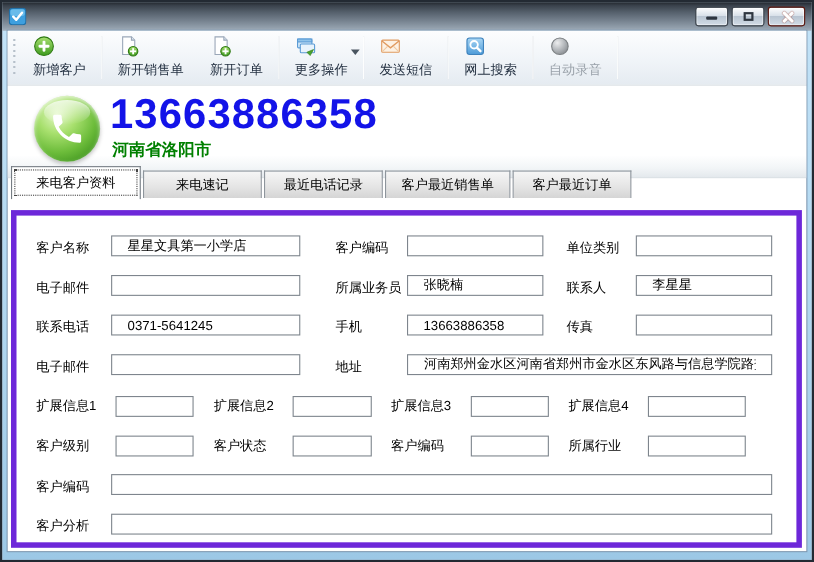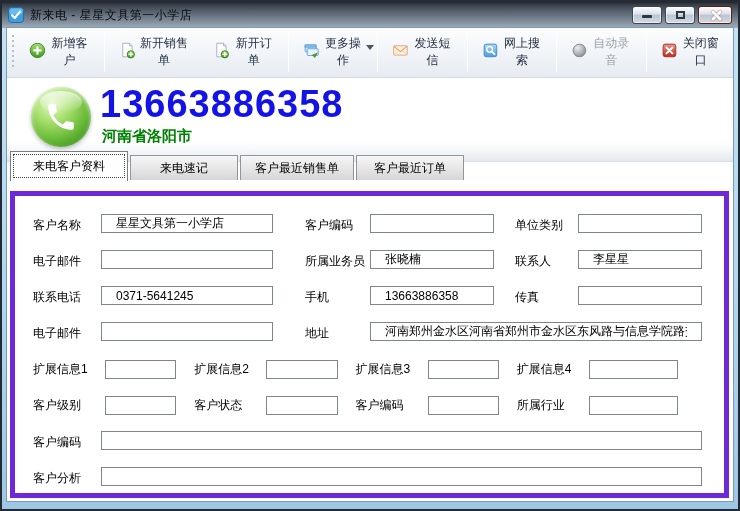--- a/index.html
+++ b/index.html
@@ -34,21 +34,21 @@
     box-shadow:0 0 0 1px #7E99B2;}
 
   
   .toolbar{height:50px;display:flex;align-items:stretch;
     background:linear-gradient(180deg,#FCFDFE 0%,#F0F4F8 55%,#E5EBF1 100%);
     border-bottom:1px solid #D6DCE2;}
   .grip{width:4px;margin:7px 3px 7px 4px;
     background-image:repeating-linear-gradient(180deg,#B6C0CA 0 2px,transparent 2px 5px);
     background-size:2px 100%;background-repeat:no-repeat;background-position:center;cursor:grab;}
   .tsep{width:1px;background:#D2D8DE;margin:5px 2px;border-right:1px solid #FDFEFE;}
-  .tbtn{position:relative;display:flex;flex-direction:row;align-items:center;justify-content:center;
+  .tbtn{position:relative;display:flex;flex-direction:column;align-items:flex-start;justify-content:center;
     gap:3px;padding:2px 12px 3px;border:none;background:transparent;cursor:pointer;
     font-family:inherit;font-size:12px;color:#1F2C3D;}
   .tbtn.disabled{color:#9AA2AA;cursor:default;}
   .tbtn .ticon{width:20px;height:20px;display:block;}
   .caret{position:absolute;right:1px;top:17px;width:0;height:0;
     border-left:4px solid transparent;border-right:4px solid transparent;border-top:5px solid #4A5560;}
 
   
   .callheader{position:relative;height:84px;
     background:linear-gradient(180deg,#FFF 0%,#FFF 76%,#F2F5F7 90%,#E4E9ED 100%);
@@ -98,21 +98,20 @@
 <div class="window">
 
   <div class="titlebar">
     <span class="app-icon">
       <svg viewBox="0 0 16 16" width="16" height="16">
         <rect x="0.5" y="0.5" width="15" height="15" rx="3" fill="#3E9FDE" stroke="#1E6FA8"></rect>
         <rect x="1.5" y="1.5" width="13" height="6" rx="2.5" fill="#7CC8EF" opacity="0.7"></rect>
         <path d="M4 8.2 L6.8 11 L12 4.6" stroke="#FFF" stroke-width="2.2" fill="none" stroke-linecap="round" stroke-linejoin="round"></path>
       </svg>
     </span>
-    <span class="title-text">新来电 - 星星文具第一小学店</span>
     <div class="win-controls">
       <div class="wbtn">
           <span class="glyph-min"></span>
         </div>
       <div class="wbtn">
           <span class="glyph-max"></span>
         </div>
       <div class="wbtn close">
           <span class="glyph-close-a"></span>
         </div>
@@ -229,50 +228,36 @@
                 </radialGradient>
               </defs>
             <circle cx="10" cy="10" r="7.5" fill="url(#gGray)" stroke="#7C8083"></circle>
             </svg>
         </span>
         <span>自动录音</span>
       </button>
 
       <div class="tsep"></div>
 
-      <button class="tbtn">
-        <span class="ticon">
-          <svg viewBox="0 0 20 20">
-              <defs>
-                <linearGradient id="gRed" x1="0" y1="0" x2="0" y2="1">
-            <stop offset="0" stop-color="#F09186"></stop>
-                  <stop offset="1" stop-color="#B92F1D"></stop>
-                </linearGradient>
-              </defs>
-            <rect x="2.5" y="2.5" width="15" height="15" rx="2.5" fill="url(#gRed)" stroke="#9E2A1A"></rect>
-            <path d="M6.5 6.5 L13.5 13.5 M13.5 6.5 L6.5 13.5" stroke="#FFF" stroke-width="2.4" stroke-linecap="round"></path>
-            </svg>
-        </span>
-        <span>关闭窗口</span>
-      </button>
     </div>
 
     <div class="callheader">
       <div class="phone-badge">
         <svg viewBox="0 0 24 24">
           <path fill="#FFF" d="M6.62 10.79c1.44 2.83 3.76 5.14 6.59 6.59l2.2-2.2c.27-.27.67-.36 1.02-.24 1.12.37 2.33.57 3.57.57.55 0 1 .45 1 1V20c0 .55-.45 1-1 1-9.39 0-17-7.61-17-17 0-.55.45-1 1-1h3.5c.55 0 1 .45 1 1 0 1.25.2 2.45.57 3.57.11.35.03.74-.25 1.02l-2.2 2.2z"></path>
         </svg>
       </div>
       <div class="call-number">13663886358</div>
       <div class="call-location">河南省洛阳市</div>
     </div>
 
     <div class="tabstrip">
       <div class="tab active">来电客户资料</div>
       <div class="tab">来电速记</div>
+      <div class="tab">最近电话记录</div>
       <div class="tab">客户最近销售单</div>
       <div class="tab">客户最近订单</div>
     </div>
 
     <div class="panel">
 
       <div class="frow r1">
         <label class="l1">客户名称</label>
         <input class="f1" value="星星文具第一小学店" style="">
         <label class="l2">客户编码</label>

